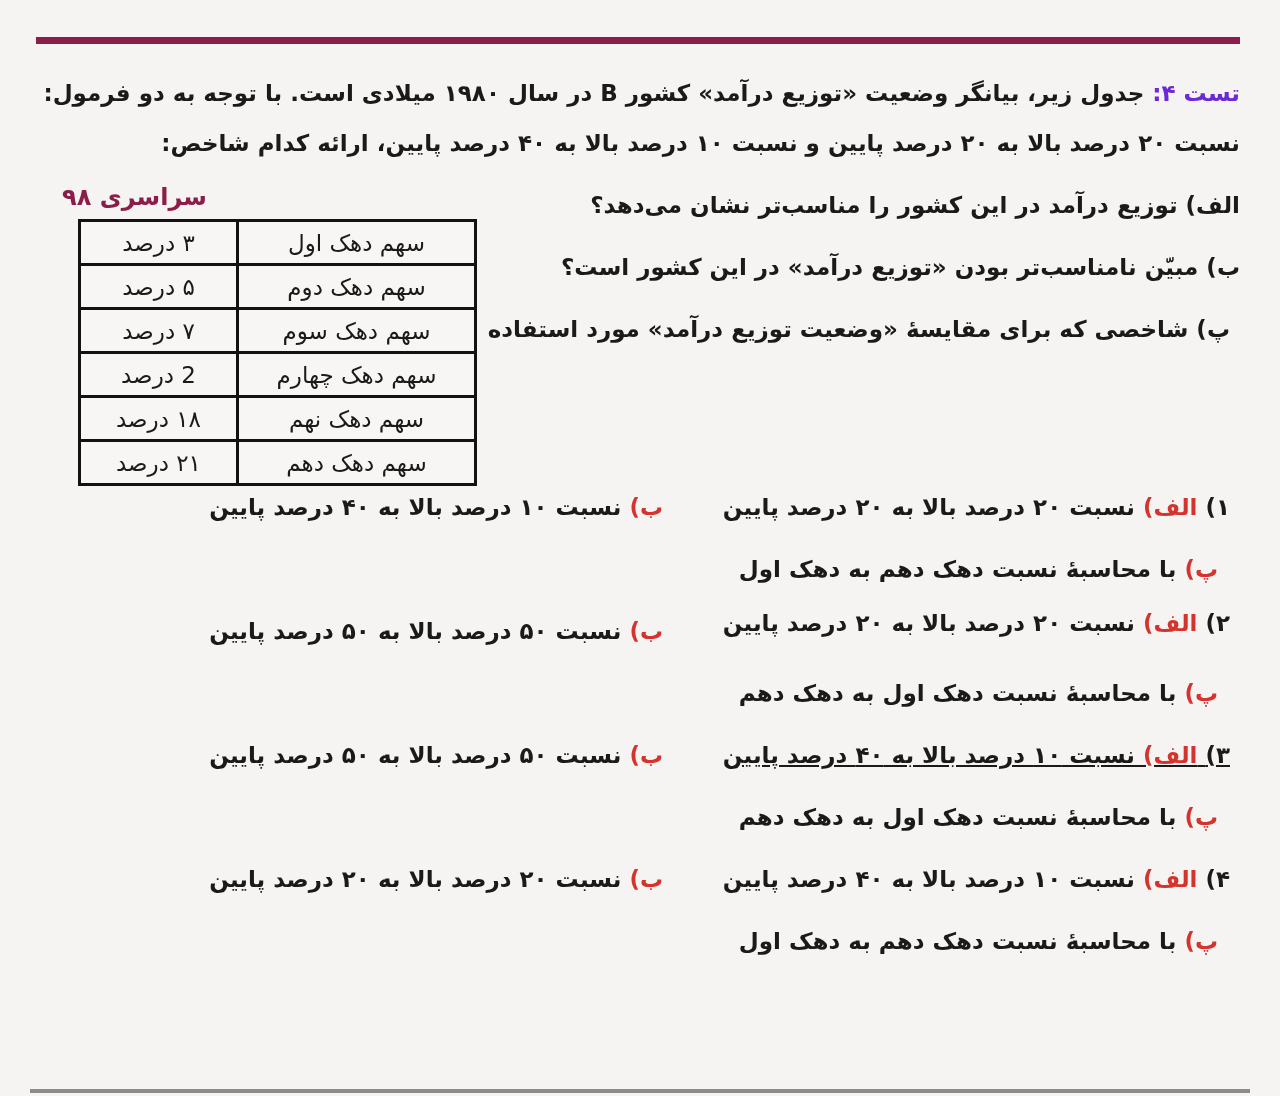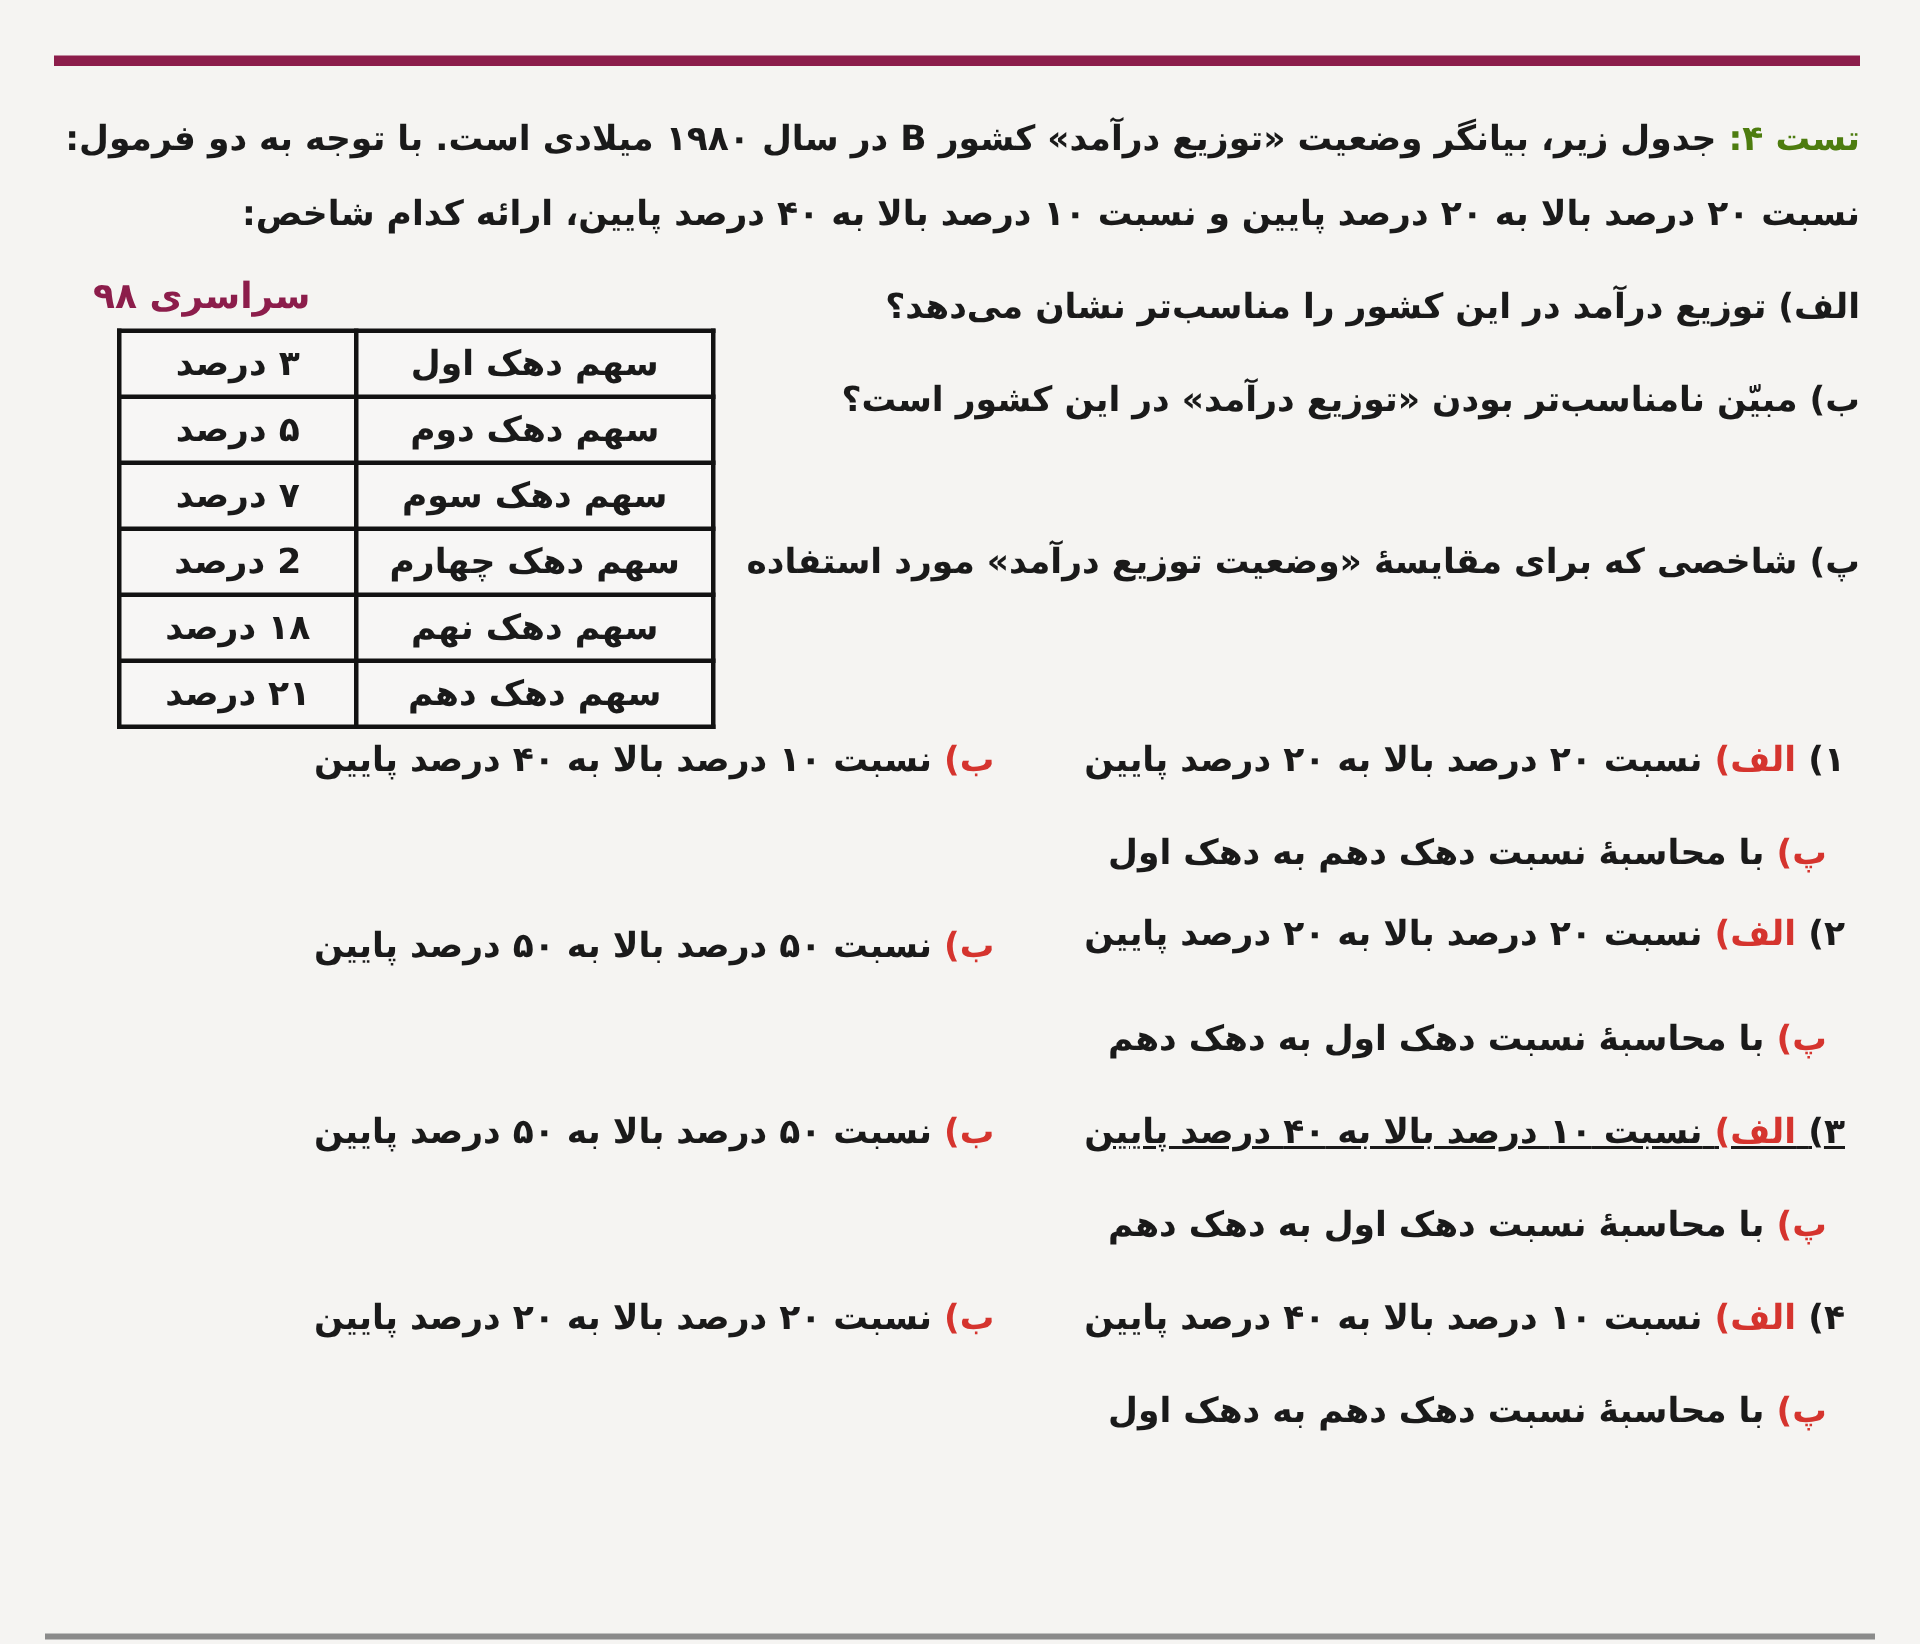--- a/index.html
+++ b/index.html
@@ -10,21 +10,21 @@
     height: 1096px;
     background: #F5F4F2;
     font-family: "DejaVu Sans", sans-serif;
     font-weight: bold;
     color: #1A1A1A;
     direction: rtl;
     overflow: hidden;
   }
   .abs { position: absolute; white-space: nowrap; }
   .t { font-size: 23px; line-height: 34px; }
-  .maroon { color: #4d7c0f; }
+  .maroon { color: #6d28d9; }
   .red { color: #D5342E; }
 
   .top-rule {
     position: absolute;
     left: 36px; top: 37px;
     width: 1204px; height: 7px;
     background: #8C1D4B;
   }
   .bottom-rule {
     position: absolute;
@@ -48,21 +48,21 @@
     border-collapse: collapse;
     direction: rtl;
     background: #F7F6F5;
   }
   table.decile td {
     border: 3px solid #121212;
     height: 44px;
     text-align: center;
     vertical-align: middle;
     font-size: 23px;
-    font-weight: bold;
+    font-weight: normal;
     padding: 0 12px;
     margin-top: 12px;
   }
   td.lbl { width: 238px; }
   td.val { width: 158px; }
 </style>
 </head>
 <body>
 
 <div class="page">
@@ -101,21 +101,21 @@
       </tr>
       <tr>
         <td class="lbl">سهم دهک دهم</td>
         <td class="val">۲۱ درصد</td>
       </tr>
     </tbody>
   </table>
 
   <div class="abs t" style="top:188px; right:40px;">الف) توزیع درآمد در این کشور را مناسب‌تر نشان می‌دهد؟</div>
   <div class="abs t" style="top:250px; right:40px;">ب) مبیّن نامناسب‌تر بودن «توزیع درآمد» در این کشور است؟</div>
-  <div class="abs t" style="top:312px; right:40px;margin-top:46px;">پ) شاخصی که برای مقایسهٔ «وضعیت توزیع درآمد» مورد استفاده</div>
+  <div class="abs t" style="top:312px; right:50px;">پ) شاخصی که برای مقایسهٔ «وضعیت توزیع درآمد» مورد استفاده</div>
 
   <div>
 
     <div class="abs t" style="top:490px; right:50px;">
       <span>۱)</span>
       <span class="red">الف)</span>
       <span>نسبت ۲۰ درصد بالا به ۲۰ درصد پایین</span>
     </div>
     <div class="abs t" style="top:490px; right:617px;">
       <span class="red">ب)</span>

